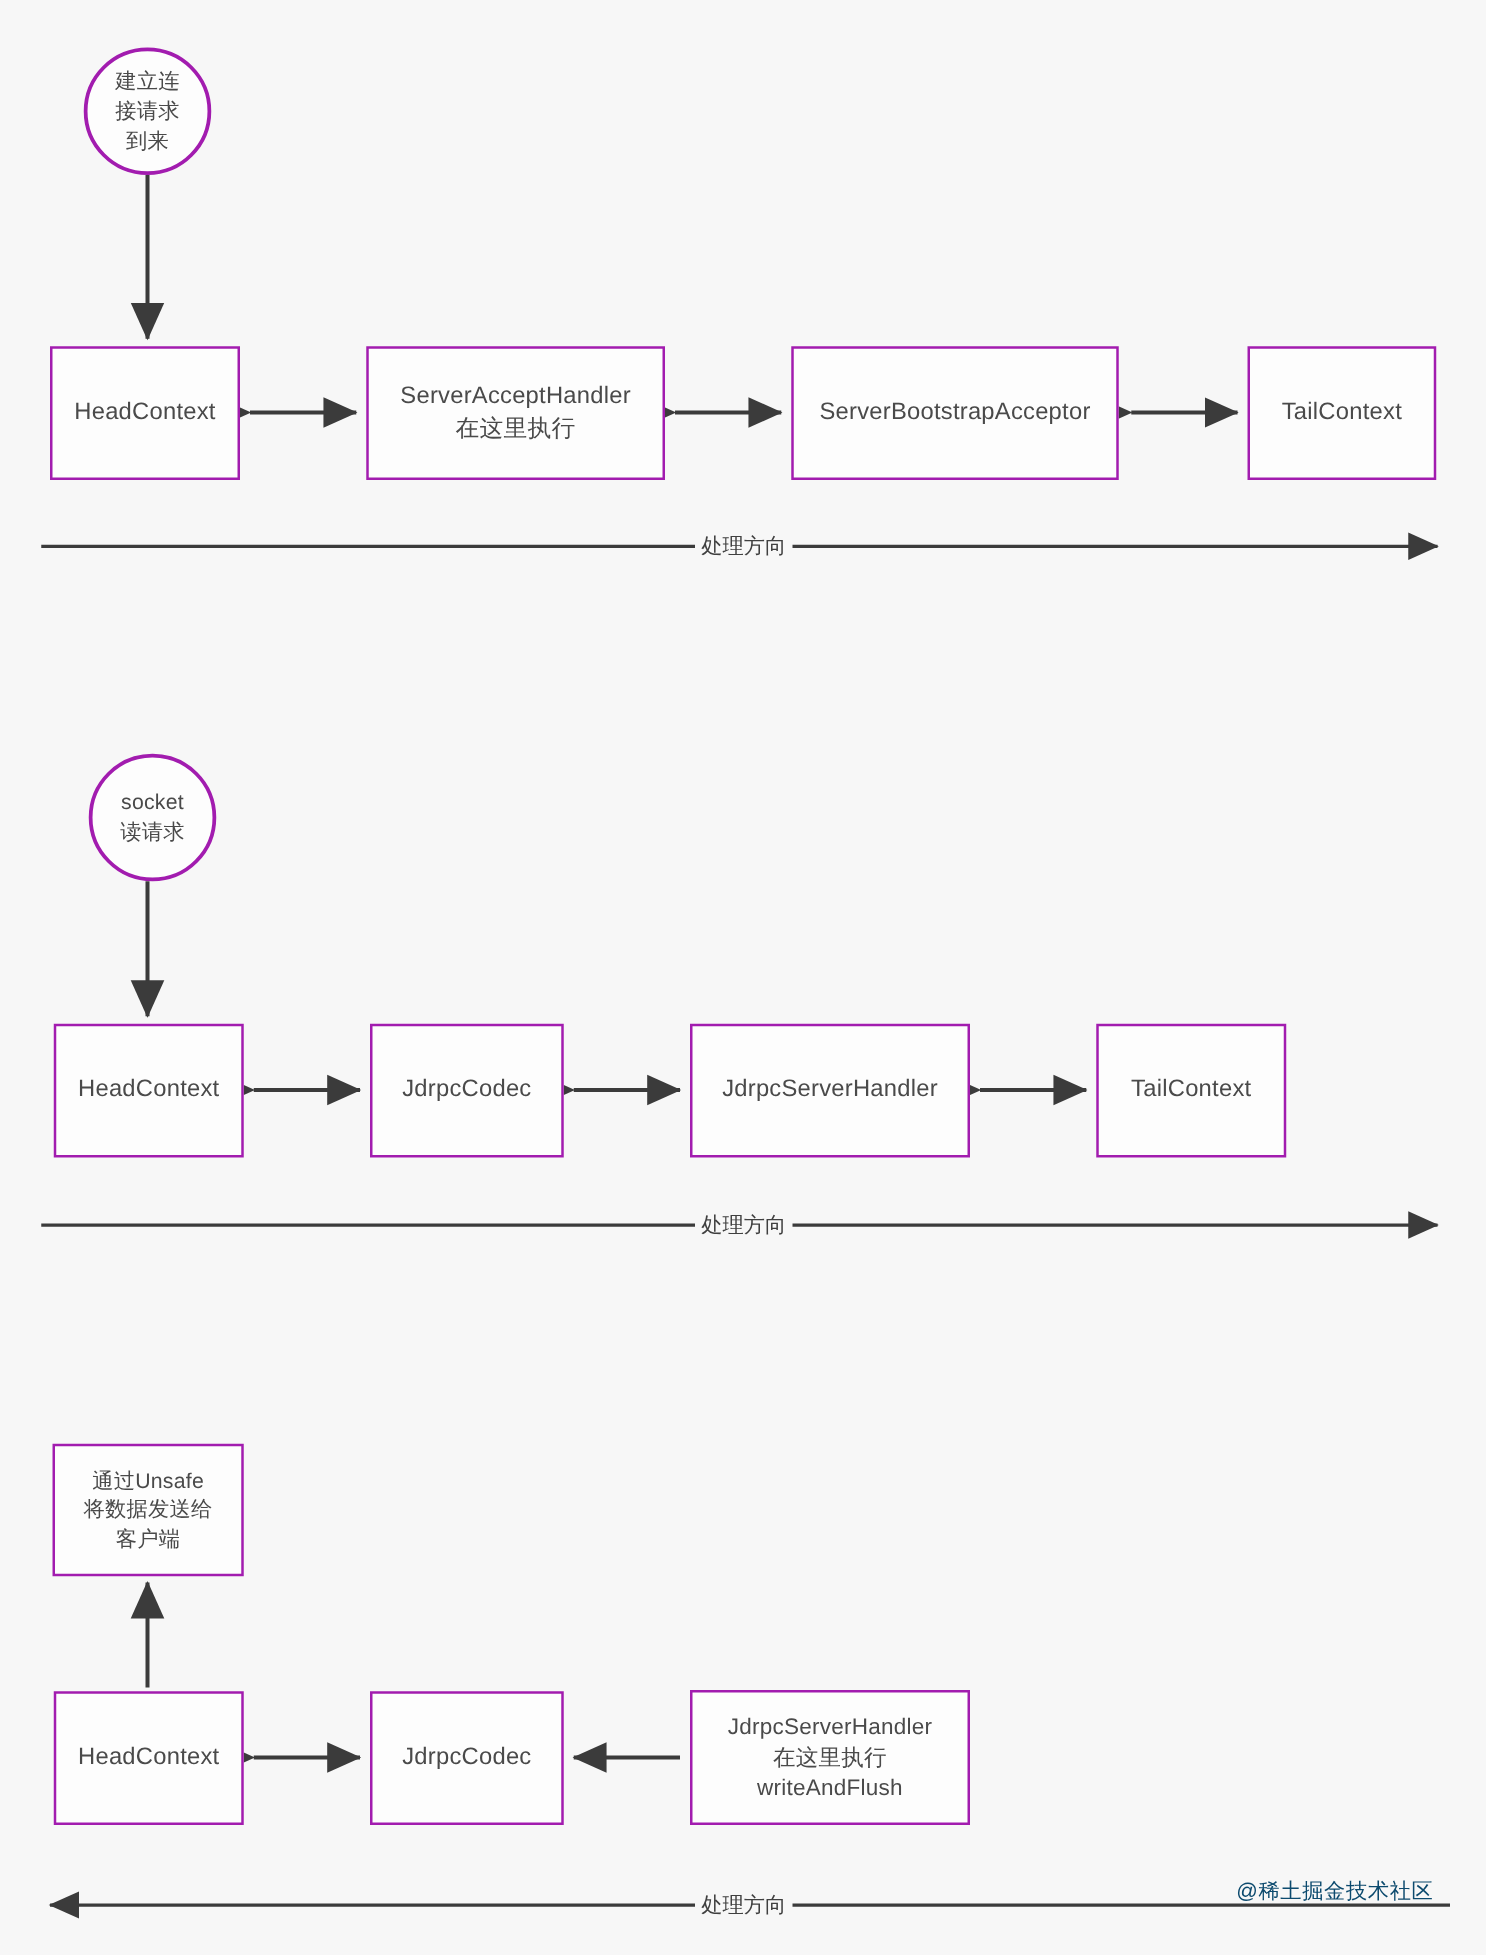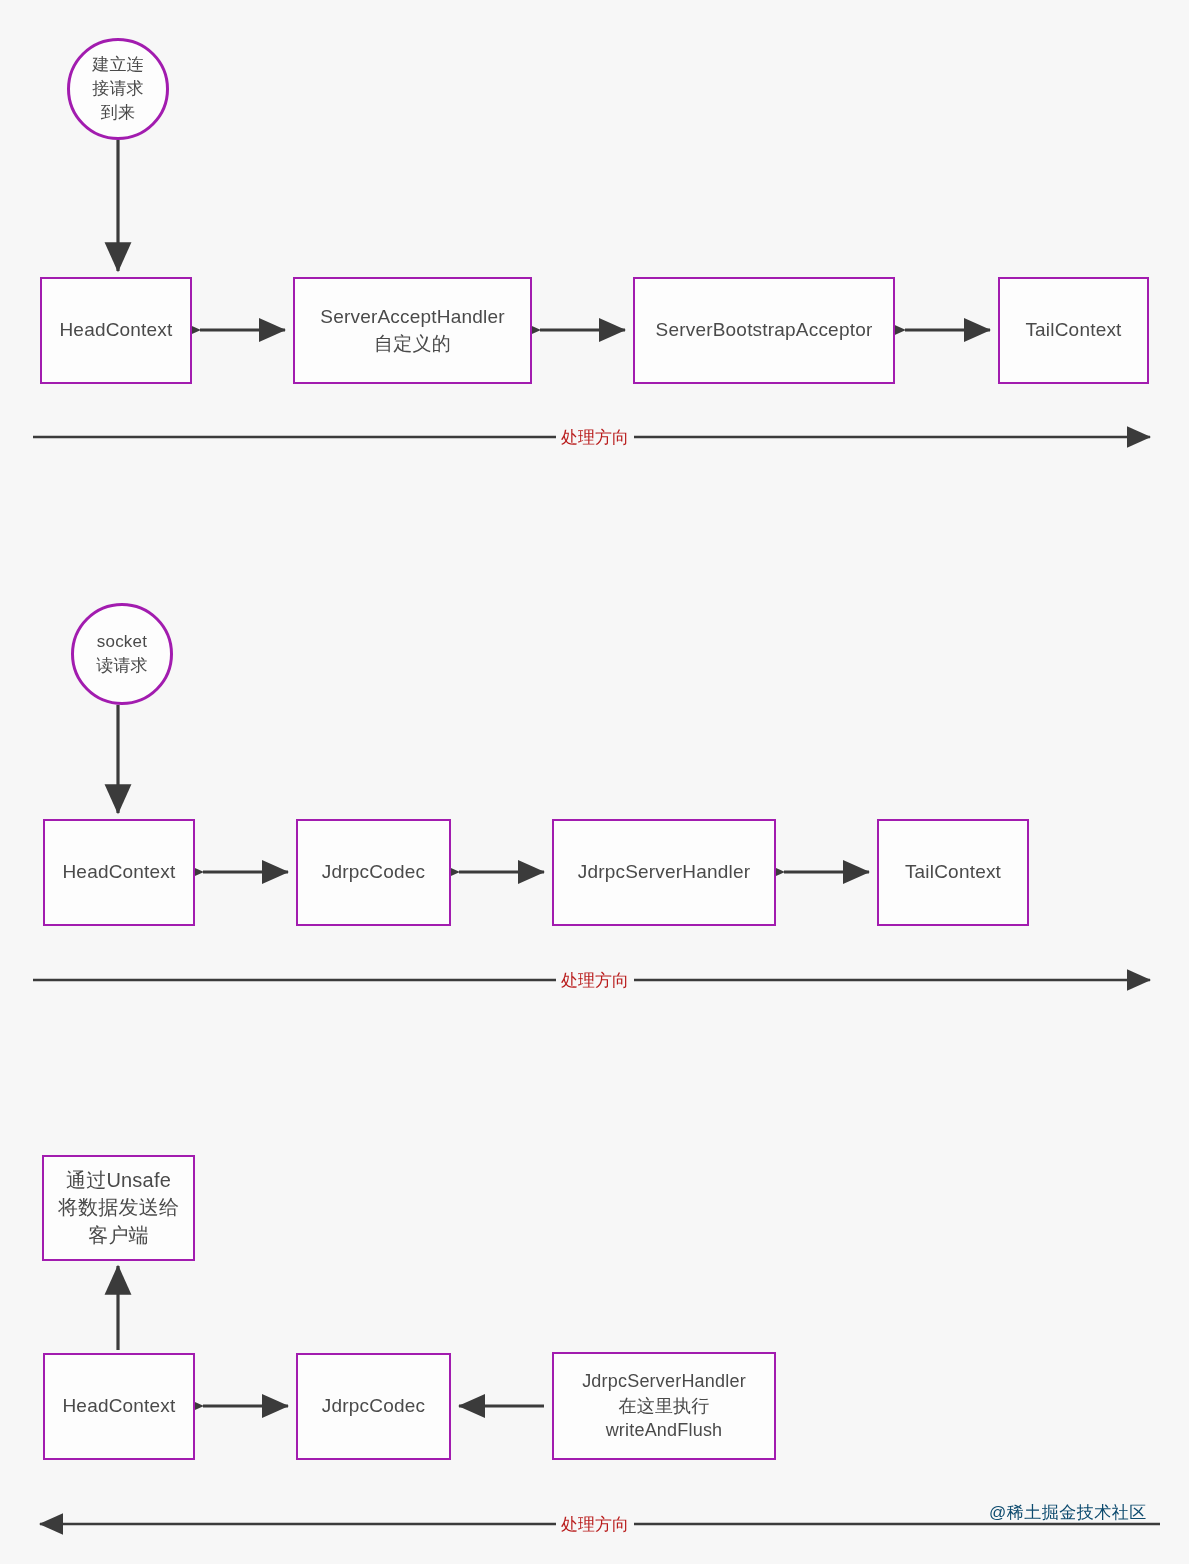--- a/index.html
+++ b/index.html
@@ -37,21 +37,21 @@
   }
   .node.circle {
     border-radius: 50%;
     border-width: 3px;
     font-size: 17px;
     line-height: 1.42;
   }
   .dir-label {
     position: absolute;
     background: #f7f7f7;
-    color: #b91c1c;
+    color: #404040;
     font-size: 17px;
     line-height: 1;
     padding: 0 5px;
     white-space: nowrap;
     transform: translate(-50%, -50%);
   }
   .watermark {
     position: absolute;
     color: #0c4a6e;
     font-size: 17px;
@@ -100,42 +100,42 @@
   <line x1="1160" y1="1524" x2="40" y2="1524" stroke="#3b3b3b" stroke-width="2.6" marker-end="url(#ahBig)"></line>
 </svg>
 
 <div class="node circle" style="left:67px; top:38px; width:102px; height:102px;">建立连
 接请求
 到来</div>
 
 <div class="node" style="left:40px; top:277px; width:152px; height:107px;">HeadContext</div>
 
 <div class="node" style="left:293px; top:277px; width:239px; height:107px;">ServerAcceptHandler
-自定义的</div>
+在这里执行</div>
 
 <div class="node" style="left:633px; top:277px; width:262px; height:107px;">ServerBootstrapAcceptor</div>
 
 <div class="node" style="left:998px; top:277px; width:151px; height:107px;">TailContext</div>
 
 <div class="dir-label" style="left:595px; top:437px;">处理方向</div>
 
 <div class="node circle" style="left:71px; top:603px; width:102px; height:102px;">socket
 读请求</div>
 
 <div class="node" style="left:43px; top:819px; width:152px; height:107px;">HeadContext</div>
 
 <div class="node" style="left:296px; top:819px; width:155px; height:107px;">JdrpcCodec</div>
 
 <div class="node" style="left:552px; top:819px; width:224px; height:107px;">JdrpcServerHandler</div>
 
 <div class="node" style="left:877px; top:819px; width:152px; height:107px;">TailContext</div>
 
 <div class="dir-label" style="left:595px; top:980px;">处理方向</div>
 
-<div class="node" style="left:42px; top:1155px; width:153px; height:106px; font-size:20px;">通过Unsafe
+<div class="node" style="left:42px; top:1155px; width:153px; height:106px; font-size:17px;">通过Unsafe
 将数据发送给
 客户端</div>
 
 <div class="node" style="left:43px; top:1353px; width:152px; height:107px;">HeadContext</div>
 
 <div class="node" style="left:296px; top:1353px; width:155px; height:107px;">JdrpcCodec</div>
 
 <div class="node" style="left:552px; top:1352px; width:224px; height:108px; font-size:18px;">JdrpcServerHandler
 在这里执行
 writeAndFlush</div>

